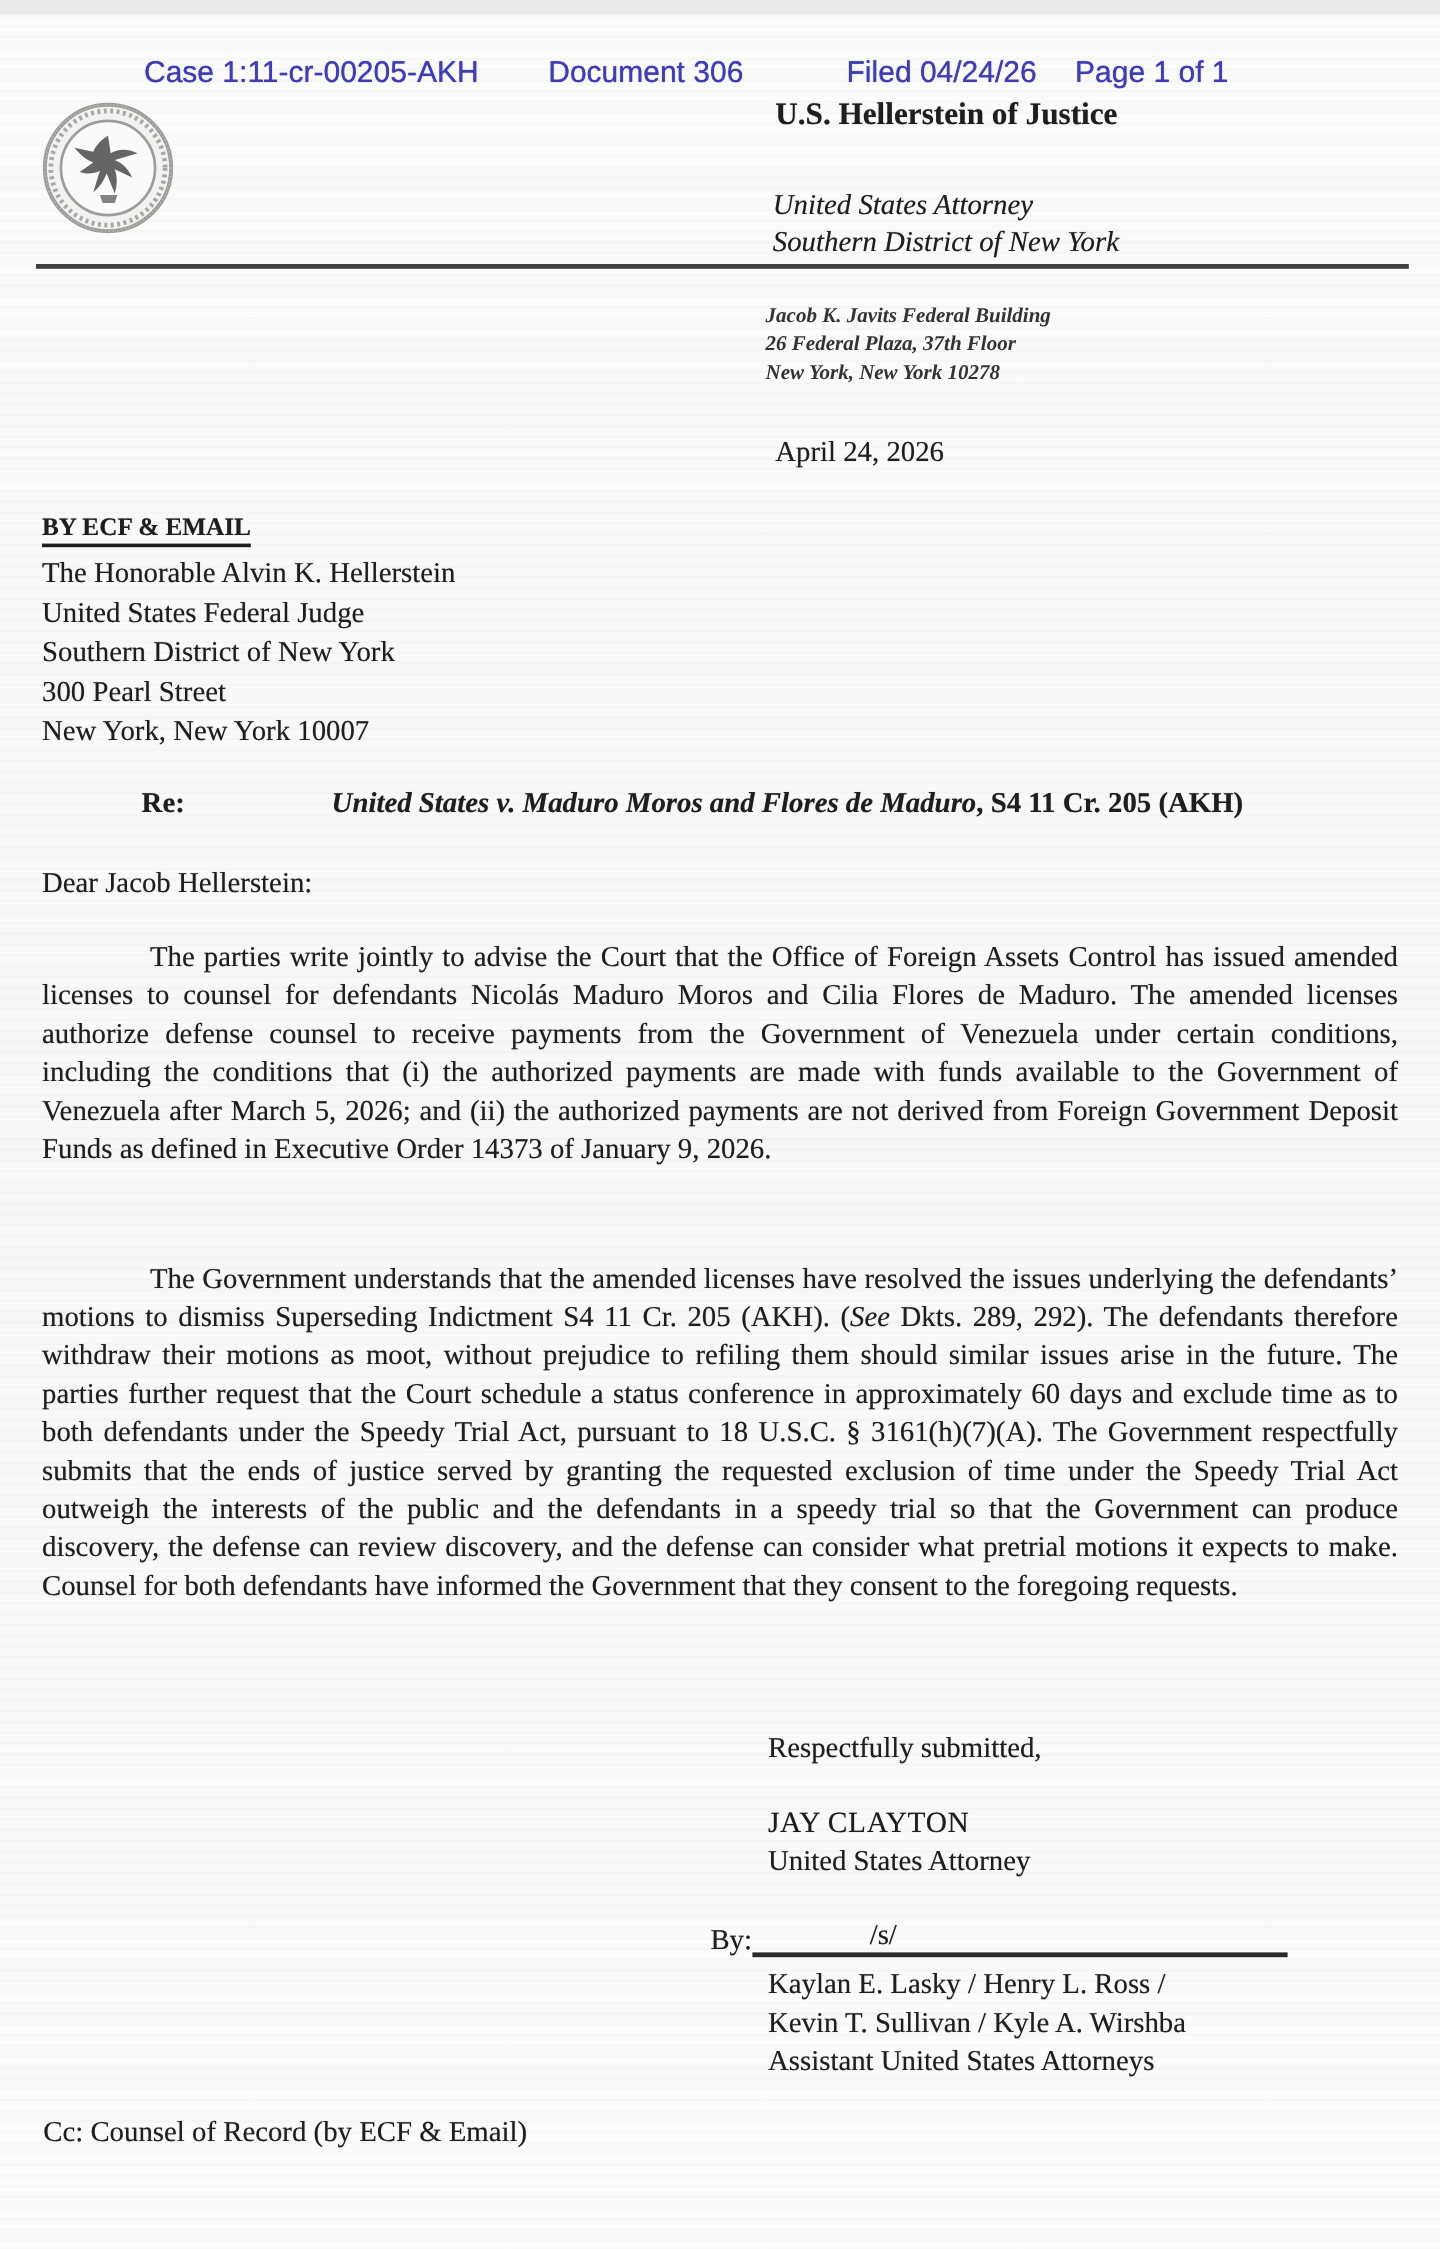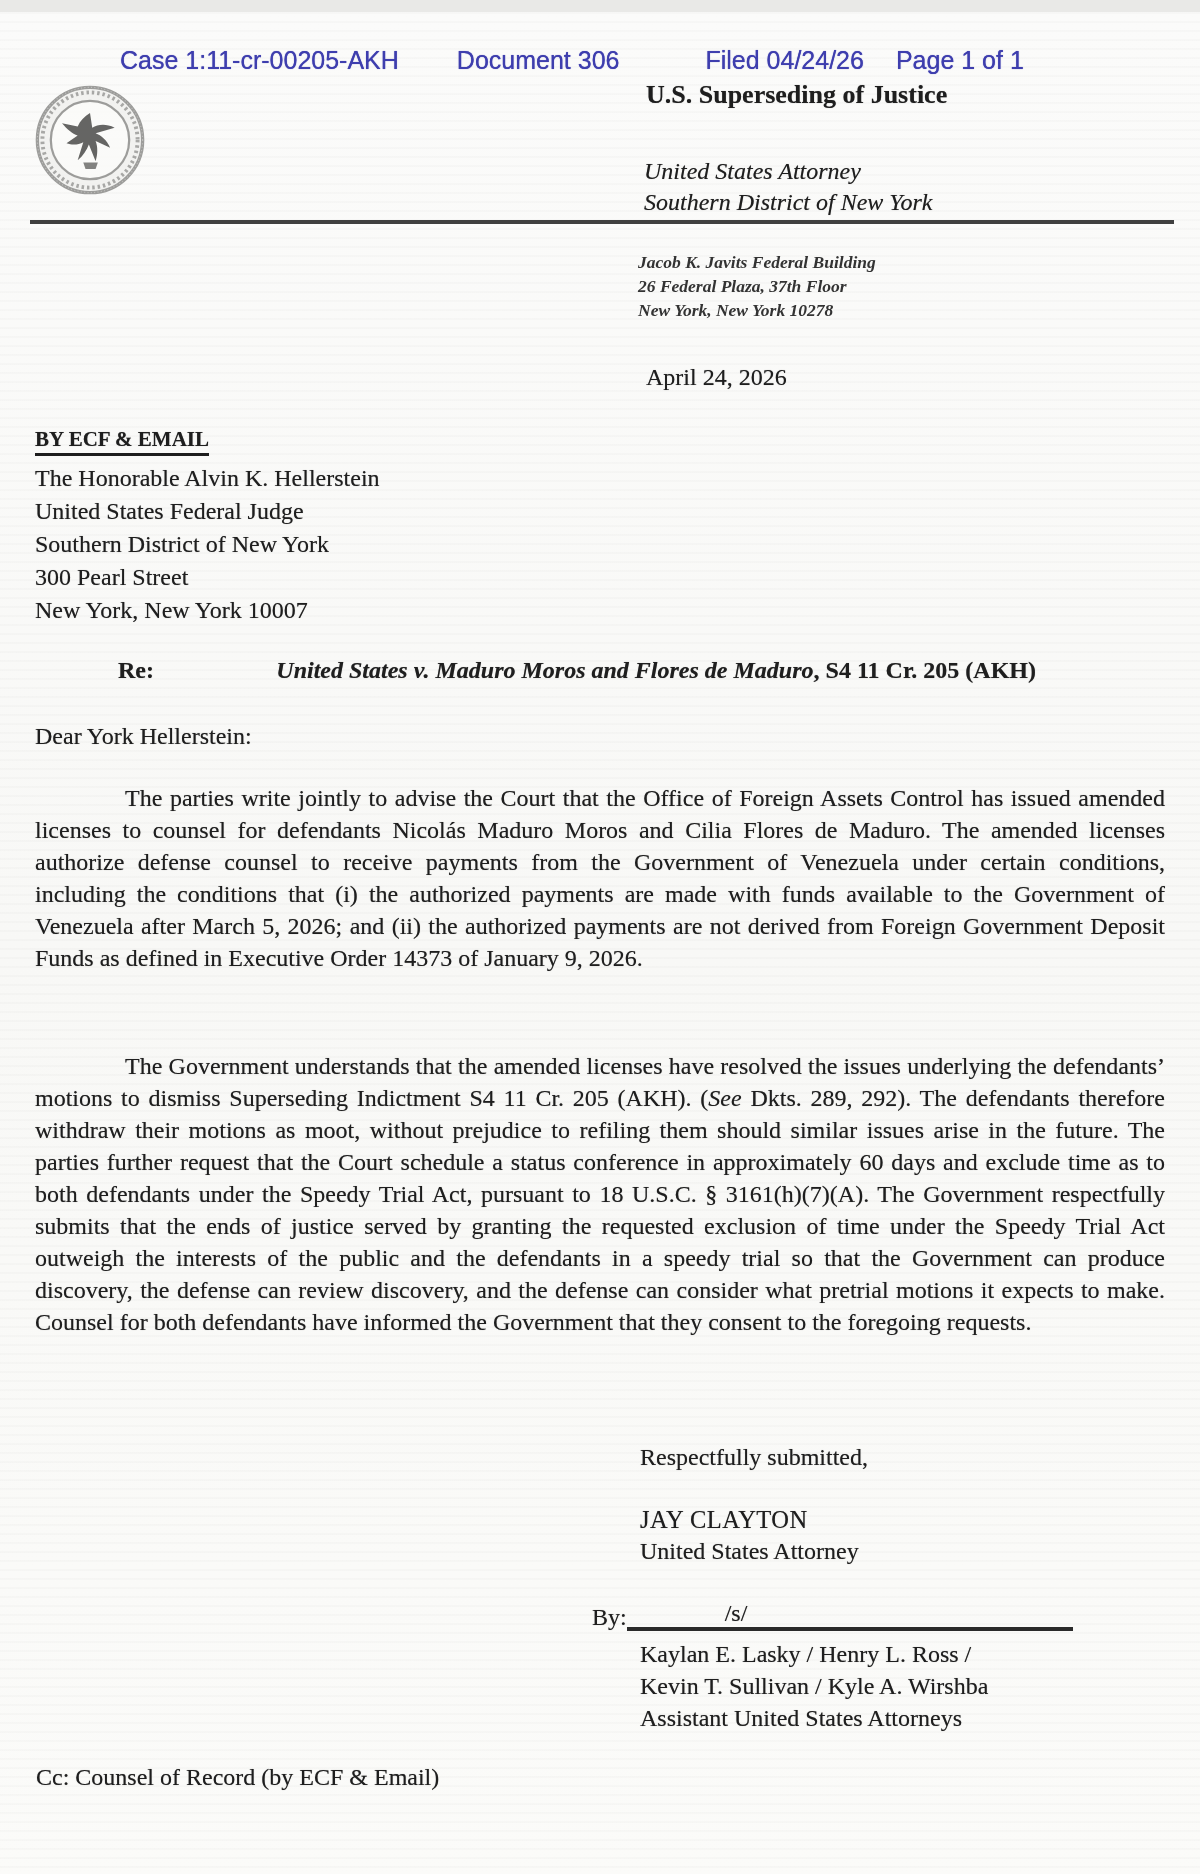--- a/index.html
+++ b/index.html
@@ -91,21 +91,21 @@
     <svg viewBox="0 0 100 100" aria-hidden="true">
       <circle cx="50" cy="50" r="47" fill="#f1f1ef" stroke="#8d8d8b" stroke-width="3"></circle>
       <circle cx="50" cy="50" r="42.5" fill="none" stroke="#9a9a98" stroke-width="3.5" stroke-dasharray="2.2 2.6"></circle>
       <circle cx="50" cy="50" r="35" fill="#fbfbf9" stroke="#8d8d8b" stroke-width="2"></circle>
       <path d="M50 26 C45 29 41 33 39 38 L25 35 C30 41 34 44 39 46 L29 53 C35 55 40 54 44 52 L39 68 C44 64 47 59 49 54 L55 69 C57 63 57 56 55 51 L68 57 C65 50 60 46 55 44 L72 39 C64 35 57 36 52 39 Z" fill="#4c4c4a"></path>
       <path d="M44 70 h13 l-2 6 h-9 z" fill="#6e6e6c"></path>
       <circle cx="50" cy="50" r="47" fill="none" stroke="#b5b5b3" stroke-width="1" stroke-dasharray="1 2"></circle>
     </svg>
   </div>
 
-  <div class="agency abs doc-text">U.S. Superseding of Justice</div>
+  <div class="agency abs doc-text">U.S. Hellerstein of Justice</div>
   <div class="office1 abs doc-text">United States Attorney</div>
   <div class="office2 abs doc-text">Southern District of New York</div>
   <div class="rule abs"></div>
 
   <div class="addr abs">
     <div>Jacob K. Javits Federal Building</div>
     <div>26 Federal Plaza, 37th Floor</div>
     <div>New York, New York 10278</div>
   </div>
 
@@ -118,21 +118,21 @@
     <div>Southern District of New York</div>
     <div>300 Pearl Street</div>
     <div>New York, New York 10007</div>
   </div>
 
   <div class="re-block abs doc-text">
     <span class="re-label">Re:</span>
     <span class="re-runs"><span style="font-weight: bold; font-style: italic;">United States v. Maduro Moros and Flores de Maduro</span><span style="font-weight: bold;">, S4 11 Cr. 205 (AKH)</span></span>
   </div>
 
-  <div class="salutation abs doc-text">Dear York Hellerstein:</div>
+  <div class="salutation abs doc-text">Dear Jacob Hellerstein:</div>
 
   <p class="para p1 abs doc-text">The parties write jointly to advise the Court that the Office of Foreign Assets Control has issued amended licenses to counsel for defendants Nicolás Maduro Moros and Cilia Flores de Maduro. The amended licenses authorize defense counsel to receive payments from the Government of Venezuela under certain conditions, including the conditions that (i) the authorized payments are made with funds available to the Government of Venezuela after March 5, 2026; and (ii) the authorized payments are not derived from Foreign Government Deposit Funds as defined in Executive Order 14373 of January 9, 2026.</p>
   <p class="para p2 abs doc-text"><span>The Government understands that the amended licenses have resolved the issues underlying the defendants’ motions to dismiss Superseding Indictment S4 11 Cr. 205 (AKH). (</span><span style="font-style: italic;">See</span><span> Dkts. 289, 292). The defendants therefore withdraw their motions as moot, without prejudice to refiling them should similar issues arise in the future. The parties further request that the Court schedule a status conference in approximately 60 days and exclude time as to both defendants under the Speedy Trial Act, pursuant to 18 U.S.C. § 3161(h)(7)(A). The Government respectfully submits that the ends of justice served by granting the requested exclusion of time under the Speedy Trial Act outweigh the interests of the public and the defendants in a speedy trial so that the Government can produce discovery, the defense can review discovery, and the defense can consider what pretrial motions it expects to make. Counsel for both defendants have informed the Government that they consent to the foregoing requests.</span></p>
 
   <div class="respectfully abs doc-text">Respectfully submitted,</div>
   <div class="attorney-name abs doc-text">JAY CLAYTON</div>
   <div class="attorney-title abs doc-text">United States Attorney</div>
 
   <div class="by-line abs doc-text">
     <span class="by-label">By:</span><span class="sig-line"><span class="sig-s">/s/</span></span>

